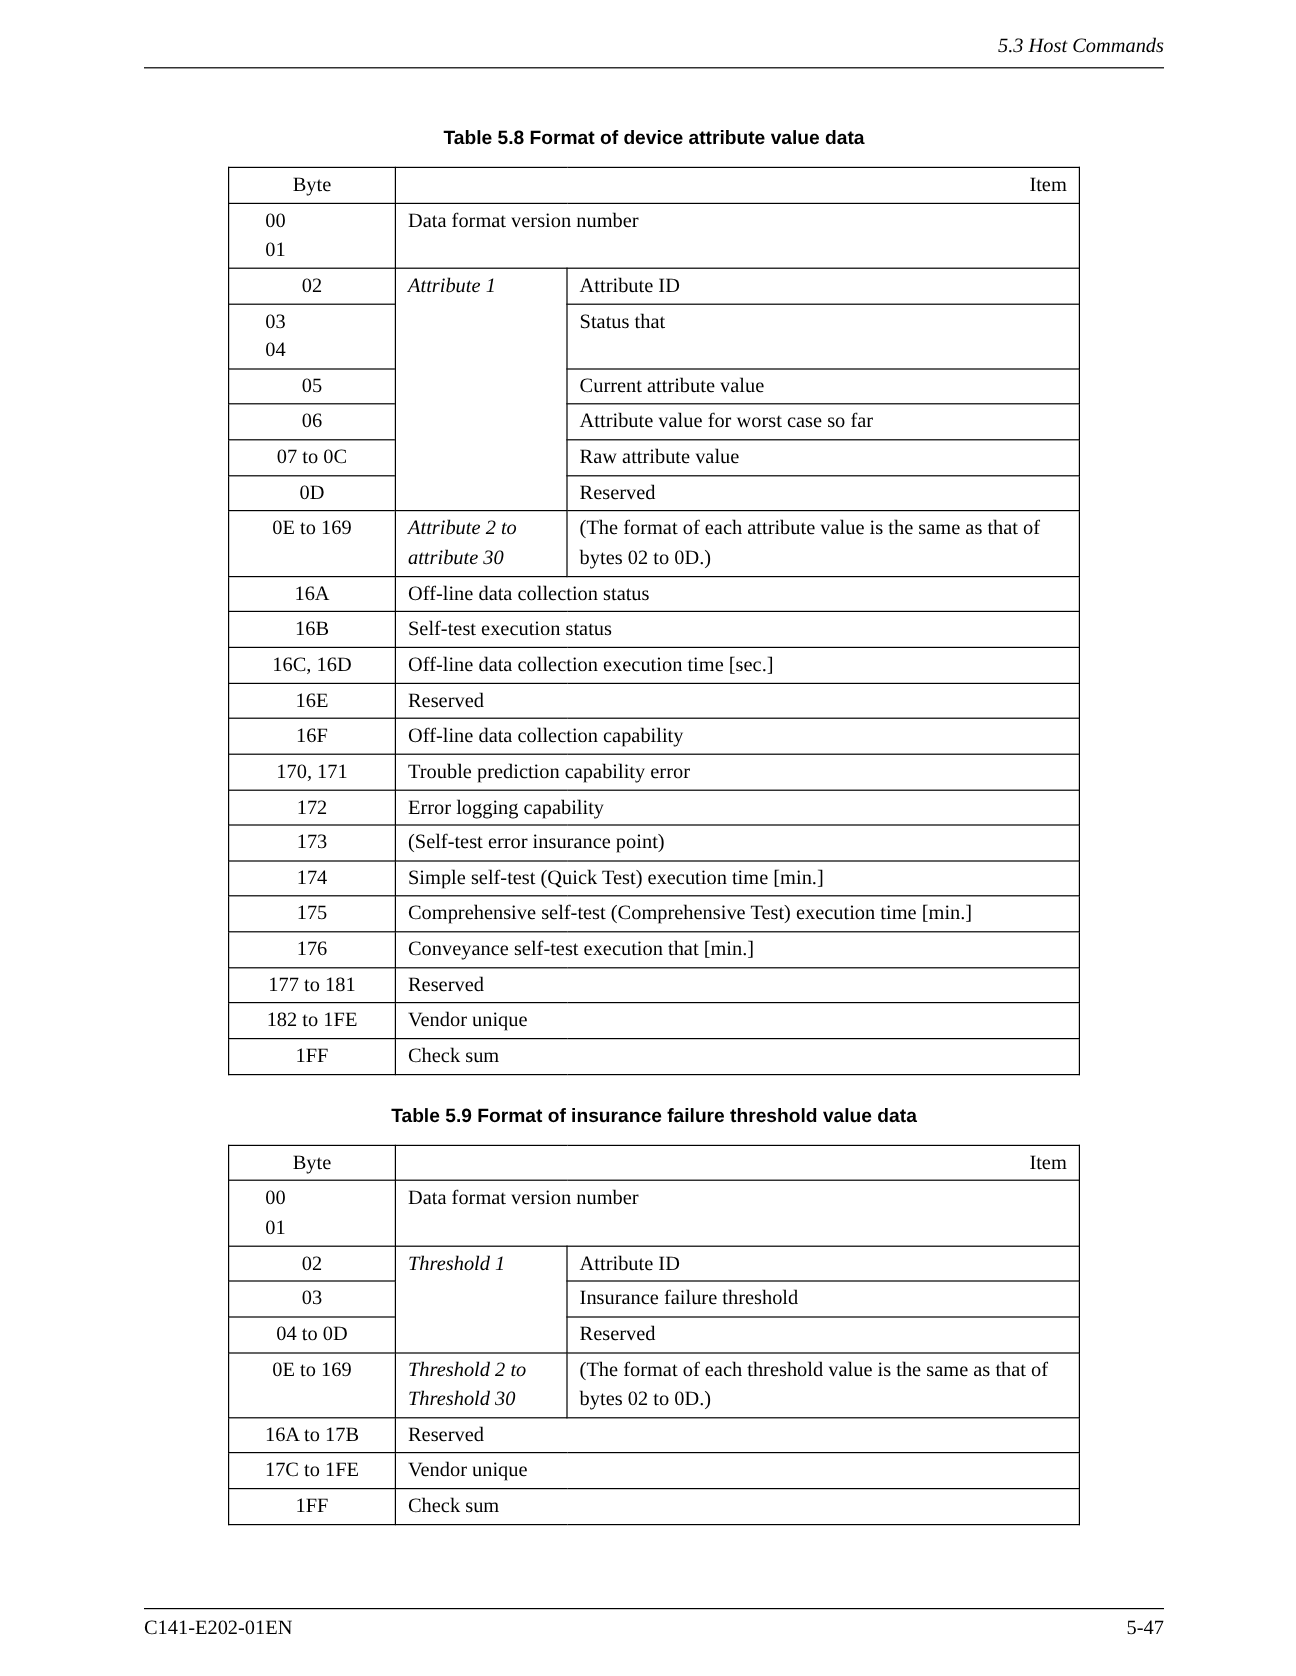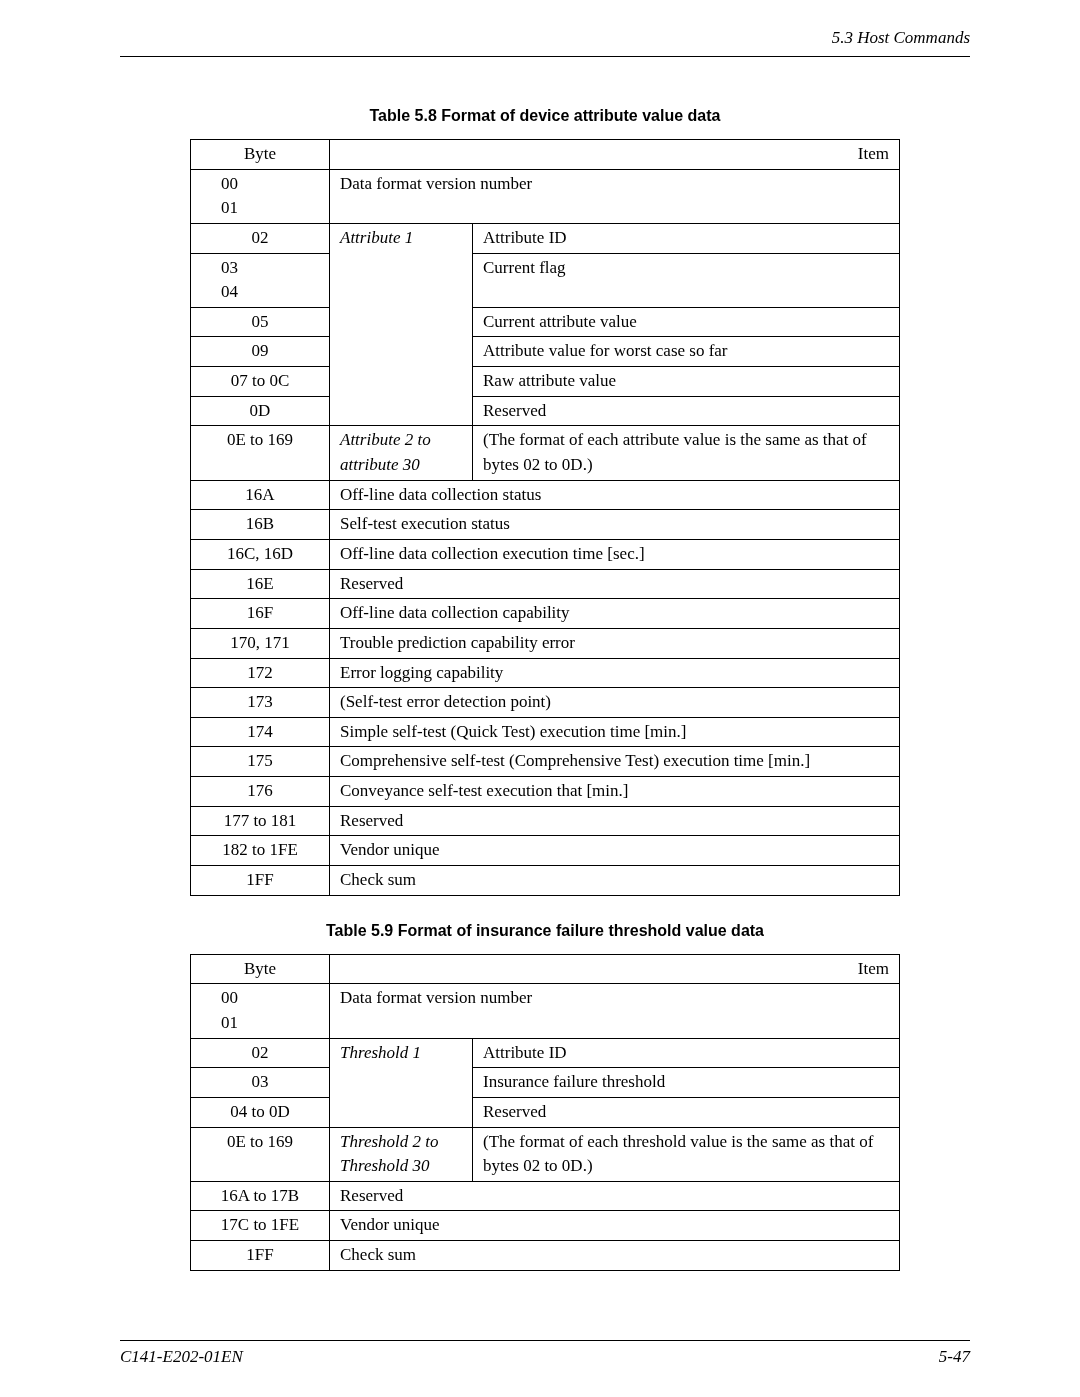--- a/index.html
+++ b/index.html
@@ -69,21 +69,20 @@
       right: 110px;
     }
     .footer-line {
       border-top: 1px solid #000;
       margin-bottom: 6px;
     }
     .footer-row {
       display: flex;
       justify-content: space-between;
       font-size: 17px;
-      font-style: italic;
     }
   </style>
 </head>
 <body>
 
 <div class="page">
 
   <div class="section-header">5.3  Host Commands</div>
   <div class="header-line"></div>
 
@@ -101,28 +100,28 @@
       <td colspan="2">Data format version number</td>
     </tr>
     <tr>
       <td class="byte-col">02</td>
       <td class="attr-col" rowspan="6">Attribute 1</td>
       <td>Attribute ID</td>
     </tr>
     <tr>
       <td class="byte-col" style="text-align:left; white-space:pre-line; padding-left:30px;">03
 04</td>
-      <td>Current flag</td>
+      <td>Status that</td>
     </tr>
     <tr>
       <td class="byte-col">05</td>
       <td>Current attribute value</td>
     </tr>
     <tr>
-      <td class="byte-col">09</td>
+      <td class="byte-col">06</td>
       <td>Attribute value for worst case so far</td>
     </tr>
     <tr>
       <td class="byte-col">07 to 0C</td>
       <td>Raw attribute value</td>
     </tr>
     <tr>
       <td class="byte-col">0D</td>
       <td>Reserved</td>
     </tr>
@@ -154,21 +153,21 @@
     <tr>
       <td class="byte-col">170, 171</td>
       <td colspan="2">Trouble prediction capability error</td>
     </tr>
     <tr>
       <td class="byte-col">172</td>
       <td colspan="2">Error logging capability</td>
     </tr>
     <tr>
       <td class="byte-col">173</td>
-      <td colspan="2">(Self-test error detection point)</td>
+      <td colspan="2">(Self-test error insurance point)</td>
     </tr>
     <tr>
       <td class="byte-col">174</td>
       <td colspan="2">Simple self-test (Quick Test) execution time [min.]</td>
     </tr>
     <tr>
       <td class="byte-col">175</td>
       <td colspan="2">Comprehensive self-test (Comprehensive Test) execution time [min.]</td>
     </tr>
     <tr>

